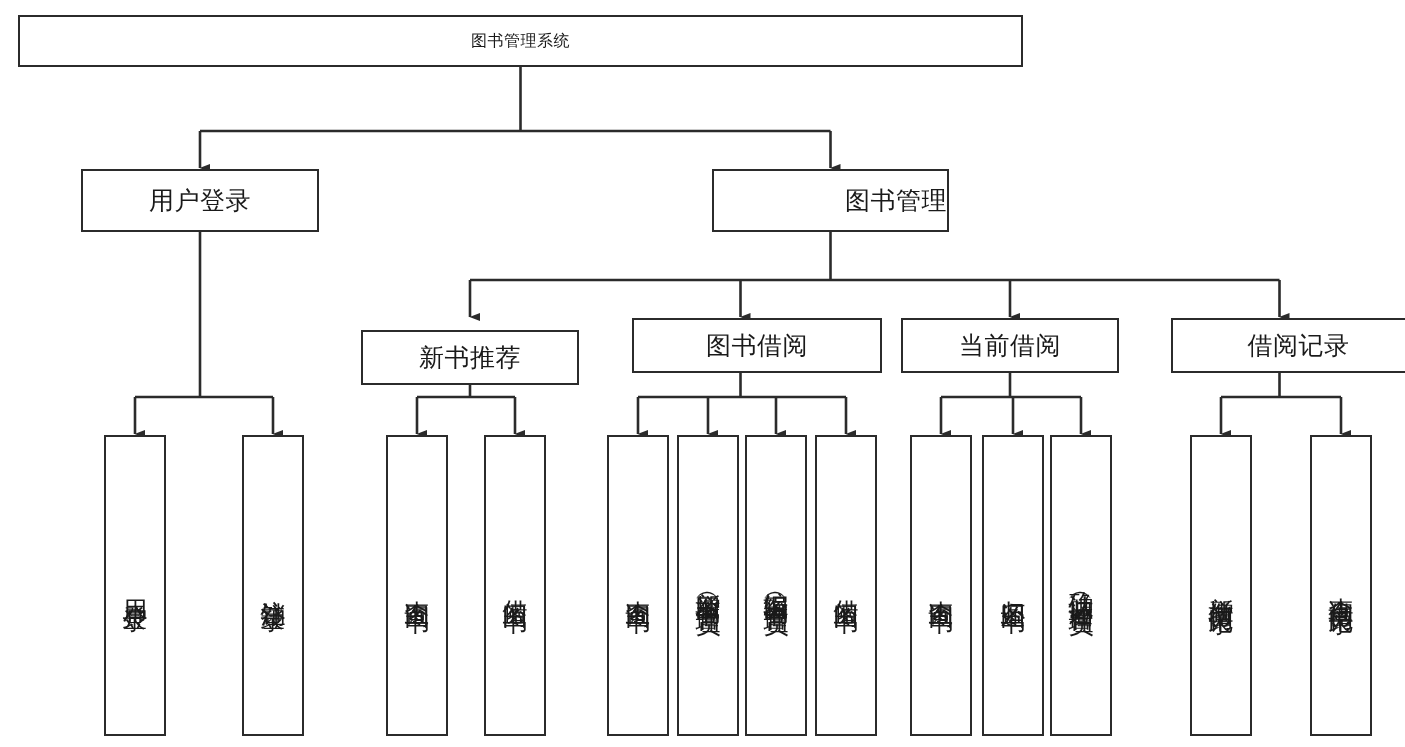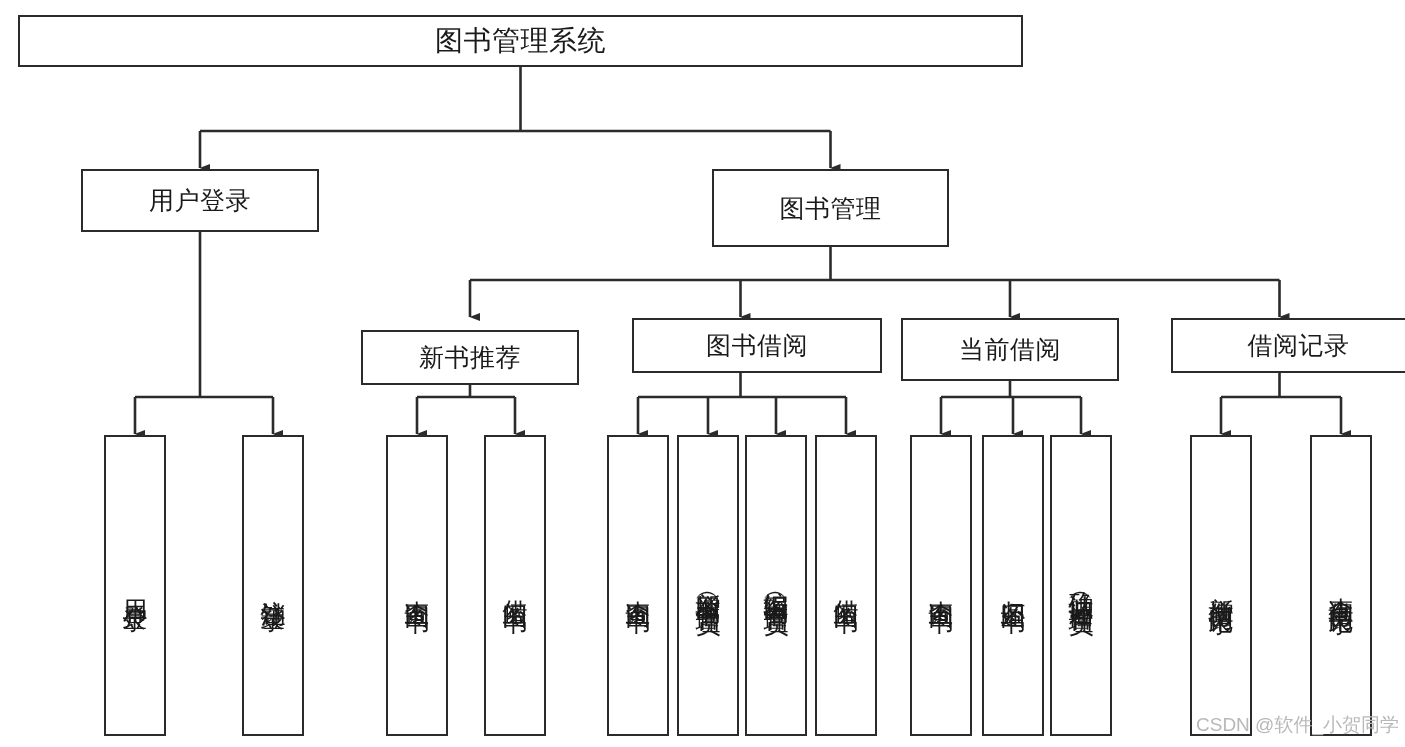--- a/index.html
+++ b/index.html
@@ -47,21 +47,21 @@
     font-size: 25px;
     writing-mode: horizontal-tb;
   }
   .node.vertical .node-label {
     font-size: 25px;
     writing-mode: vertical-rl;
     text-orientation: upright;
     letter-spacing: 3px;
     line-height: 1;
   }
-  .node.root .node-label { font-size: 28px; }
+  .node.root .node-label { font-size: 16px; }
   .watermark {
     position: absolute;
     color: #b8b8b8;
     font-size: 19px;
     white-space: nowrap;
     user-select: none;
     font-family: "Liberation Sans", "DejaVu Sans", sans-serif;
   }
 </style>
 </head>
@@ -112,30 +112,30 @@
       </g>
   </svg>
 
   <div id="nodes-layer">
       <div class="node horizontal root" style="left: 18px; top: 15px; width: 1005px; height: 52px; border-color: rgb(43, 43, 43); background: rgb(255, 255, 255);">
         <span class="node-label" style="color: rgb(26, 26, 26);">图书管理系统</span>
       </div>
       <div class="node horizontal" style="left: 81px; top: 169px; width: 238px; height: 63px; border-color: rgb(43, 43, 43); background: rgb(255, 255, 255);">
         <span class="node-label" style="color: rgb(26, 26, 26);">用户登录</span>
       </div>
-      <div class="node horizontal" style="left: 712px; top: 169px; width: 237px; height: 78px; border-color: rgb(43, 43, 43); background: rgb(255, 255, 255);">
+      <div class="node horizontal" style="left: 712px; top: 169px; width: 237px; height: 63px; border-color: rgb(43, 43, 43); background: rgb(255, 255, 255); justify-content: flex-end;">
         <span class="node-label" style="color: rgb(26, 26, 26);">图书管理</span>
       </div>
       <div class="node horizontal" style="left: 361px; top: 318px; width: 218px; height: 55px; border-color: rgb(43, 43, 43); background: rgb(255, 255, 255); margin-top: 12px;">
         <span class="node-label" style="color: rgb(26, 26, 26);">新书推荐</span>
       </div>
       <div class="node horizontal" style="left: 632px; top: 318px; width: 250px; height: 55px; border-color: rgb(43, 43, 43); background: rgb(255, 255, 255);">
         <span class="node-label" style="color: rgb(26, 26, 26);">图书借阅</span>
       </div>
-      <div class="node horizontal" style="left: 901px; top: 318px; width: 218px; height: 63px; border-color: rgb(43, 43, 43); background: rgb(255, 255, 255);">
+      <div class="node horizontal" style="left: 901px; top: 318px; width: 218px; height: 55px; border-color: rgb(43, 43, 43); background: rgb(255, 255, 255);">
         <span class="node-label" style="color: rgb(26, 26, 26);">当前借阅</span>
       </div>
       <div class="node horizontal" style="left: 1171px; top: 318px; width: 255px; height: 55px; border-color: rgb(43, 43, 43); background: rgb(255, 255, 255);">
         <span class="node-label" style="color: rgb(26, 26, 26);">借阅记录</span>
       </div>
       <div class="node vertical" style="left: 104px; top: 435px; width: 62px; height: 301px; border-color: rgb(43, 43, 43); background: rgb(255, 255, 255);">
         <span class="node-label" style="color: rgb(26, 26, 26);">用户登录</span>
       </div>
       <div class="node vertical" style="left: 242px; top: 435px; width: 62px; height: 301px; border-color: rgb(43, 43, 43); background: rgb(255, 255, 255);">
         <span class="node-label" style="color: rgb(26, 26, 26);">注销登录</span>
@@ -168,15 +168,14 @@
         <span class="node-label" style="color: rgb(26, 26, 26);">确认归还（管理员）</span>
       </div>
       <div class="node vertical" style="left: 1190px; top: 435px; width: 62px; height: 301px; border-color: rgb(43, 43, 43); background: rgb(255, 255, 255);">
         <span class="node-label" style="color: rgb(26, 26, 26);">新增借阅记录</span>
       </div>
       <div class="node vertical" style="left: 1310px; top: 435px; width: 62px; height: 301px; border-color: rgb(43, 43, 43); background: rgb(255, 255, 255);">
         <span class="node-label" style="color: rgb(26, 26, 26);">查询借阅记录</span>
       </div>
     </div>
 
-  <div class="watermark" style="left: 1196px; top: 712px; color: rgb(184, 184, 184);">CSDN @软件_小贺同学</div>
 
 </div>
 
 </body></html>

